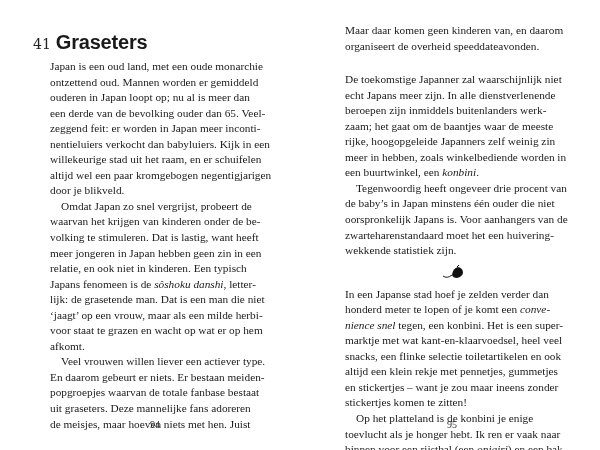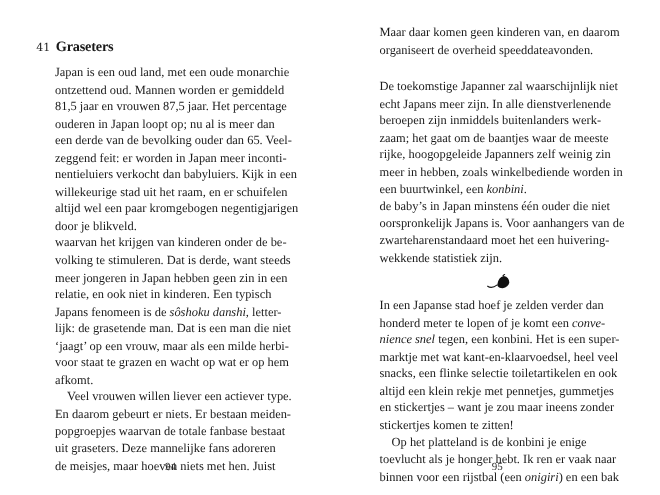--- a/index.html
+++ b/index.html
@@ -1,22 +1,22 @@
 <!DOCTYPE html>
 <html><head>
 <meta charset="utf-8">
 <style>
   html, body { margin: 0; padding: 0; background: #ffffff; }
   body { width: 600px; height: 450px; position: relative; overflow: hidden; color: #1a1a1a; }
   .page { position: absolute; top: 0; height: 450px; }
   .page-left { left: 0; width: 300px; }
   .page-right { left: 300px; width: 300px; }
   .chapter-heading { position: absolute; left: 33px; top: 31px; font-family: "DejaVu Sans", sans-serif; white-space: nowrap; }
-  .chapter-number { font-family: "DejaVu Serif", serif; font-size: 10px; color: #222; margin-right: 5px; }
-  .chapter-title { font-family: Liberation Serif, serif; font-weight: bold; font-size: 13px; letter-spacing: -0.2px; }
+  .chapter-number { font-family: "DejaVu Serif", serif; font-size: 14px; color: #222; margin-right: 5px; }
+  .chapter-title { font-family: Liberation Sans, sans-serif; font-weight: bold; font-size: 20px; letter-spacing: -0.2px; }
   .textblock { position: absolute; font-family: "Liberation Serif", serif; font-size: 11.3px; line-height: 15.55px; color: #1a1a1a; }
   .left-block { left: 50px; top: 59px; width: 225px; }
   .right-block { left: 45px; top: 23px; width: 225px; }
   .line { white-space: nowrap; height: 15.55px; }
   .line.indent { padding-left: 11px; }
   .gap { height: 18px; }
   em { font-style: italic; }
   .ornament { display: flex; justify-content: center; height: 28px; align-items: center; margin-left: -8px; }
   .folio { position: absolute; top: 419px; font-family: "Liberation Serif", serif; font-size: 10px; color: #333; }
   .folio-left { left: 150px; }
@@ -25,30 +25,30 @@
 </head>
 <body>
 
 <div class="page page-left">
   <div class="chapter-heading">
     <span class="chapter-number">41</span><span class="chapter-title">Graseters</span>
   </div>
   <div class="textblock left-block">
       <div class="line">Japan is een oud land, met een oude monarchie</div>
       <div class="line">ontzettend oud. Mannen worden er gemiddeld</div>
-      <div class="line">81,5 jaar en vrouwen 87,5 jaar. Het percentage</div>
       <div class="line">ouderen in Japan loopt op; nu al is meer dan</div>
       <div class="line">een derde van de bevolking ouder dan 65. Veel-</div>
       <div class="line">zeggend feit: er worden in Japan meer inconti-</div>
       <div class="line">nentieluiers verkocht dan babyluiers. Kijk in een</div>
       <div class="line">willekeurige stad uit het raam, en er schuifelen</div>
       <div class="line">altijd wel een paar kromgebogen negentigjarigen</div>
       <div class="line">door je blikveld.</div>
+      <div class="line indent">Omdat Japan zo snel vergrijst, probeert de</div>
       <div class="line">waarvan het krijgen van kinderen onder de be-</div>
-      <div class="line">volking te stimuleren. Dat is derde, want steeds</div>
+      <div class="line">volking te stimuleren. Dat is lastig, want heeft</div>
       <div class="line">meer jongeren in Japan hebben geen zin in een</div>
       <div class="line">relatie, en ook niet in kinderen. Een typisch</div>
       <div class="line"><span>Japans fenomeen is de </span><em>sôshoku danshi</em><span>, letter-</span></div>
       <div class="line">lijk: de grasetende man. Dat is een man die niet</div>
       <div class="line">‘jaagt’ op een vrouw, maar als een milde herbi-</div>
       <div class="line">voor staat te grazen en wacht op wat er op hem</div>
       <div class="line">afkomt.</div>
       <div class="line indent">Veel vrouwen willen liever een actiever type.</div>
       <div class="line">En daarom gebeurt er niets. Er bestaan meiden-</div>
       <div class="line">popgroepjes waarvan de totale fanbase bestaat</div>
@@ -66,20 +66,21 @@
       </div>
     <div class="gap"></div>
     <div>
         <div class="line">De toekomstige Japanner zal waarschijnlijk niet</div>
         <div class="line">echt Japans meer zijn. In alle dienstverlenende</div>
         <div class="line">beroepen zijn inmiddels buitenlanders werk-</div>
         <div class="line">zaam; het gaat om de baantjes waar de meeste</div>
         <div class="line">rijke, hoogopgeleide Japanners zelf weinig zin</div>
         <div class="line">meer in hebben, zoals winkelbediende worden in</div>
         <div class="line"><span>een buurtwinkel, een </span><em>konbini</em><span>.</span></div>
+        <div class="line indent">Tegenwoordig heeft ongeveer drie procent van</div>
         <div class="line">de baby’s in Japan minstens één ouder die niet</div>
         <div class="line">oorspronkelijk Japans is. Voor aanhangers van de</div>
         <div class="line">zwarteharenstandaard moet het een huivering-</div>
         <div class="line">wekkende statistiek zijn.</div>
       </div>
     <div class="ornament">
       <svg width="26" height="16" viewBox="0 0 26 16">
         <path d="M2 11 Q6 14 11 10" stroke="#1a1a1a" stroke-width="1" fill="none"></path>
         <path d="M11 10 Q12 3 17 2 Q22 3 22 8 Q21 12 16 13 Q12 13 11 10 Z" fill="#111"></path>
         <path d="M16 2 L18 0" stroke="#111" stroke-width="1"></path>

